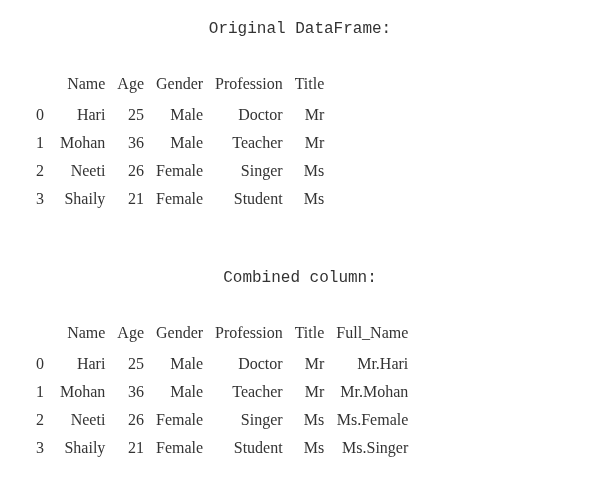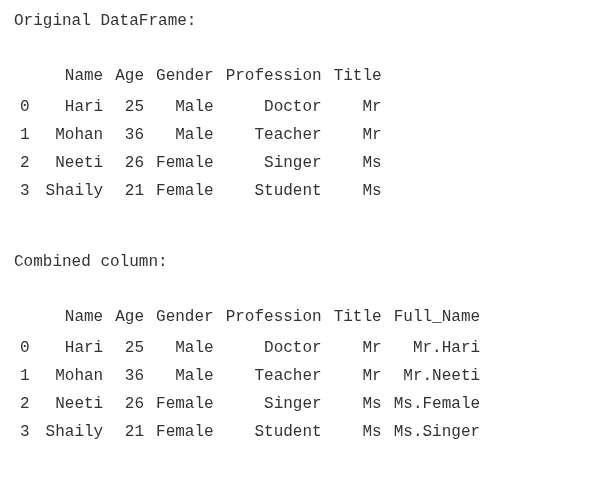--- a/index.html
+++ b/index.html
@@ -7,29 +7,31 @@
       font-size: 16px;
       color: #333;
       background: #fff;
       padding: 12px 14px;
       margin: 0;
       width: 600px;
       box-sizing: border-box;
     }
     .section-title {
       margin-bottom: 32px;
-      margin-top: 0;
+      margin-top: 8px;
+      text-align: center;
     }
     .section-spacer {
       height: 48px;
     }
     table {
       border-collapse: collapse;
-      font-family: Liberation Mono, monospace;
+      font-family: Liberation Serif, serif;
       font-size: inherit;
+      margin-left: 16px;
     }
     th, td {
       text-align: right;
       padding: 5px 6px;
       font-weight: normal;
     }
     th.idx, td.idx {
       text-align: left;
       padding-right: 10px;
     }
@@ -115,21 +117,21 @@
       <td>Mr</td>
       <td>Mr.Hari</td>
     </tr>
     <tr>
       <td class="idx">1</td>
       <td>Mohan</td>
       <td>36</td>
       <td>Male</td>
       <td>Teacher</td>
       <td>Mr</td>
-      <td>Mr.Neeti</td>
+      <td>Mr.Mohan</td>
     </tr>
     <tr>
       <td class="idx">2</td>
       <td>Neeti</td>
       <td>26</td>
       <td>Female</td>
       <td>Singer</td>
       <td>Ms</td>
       <td>Ms.Female</td>
     </tr>

